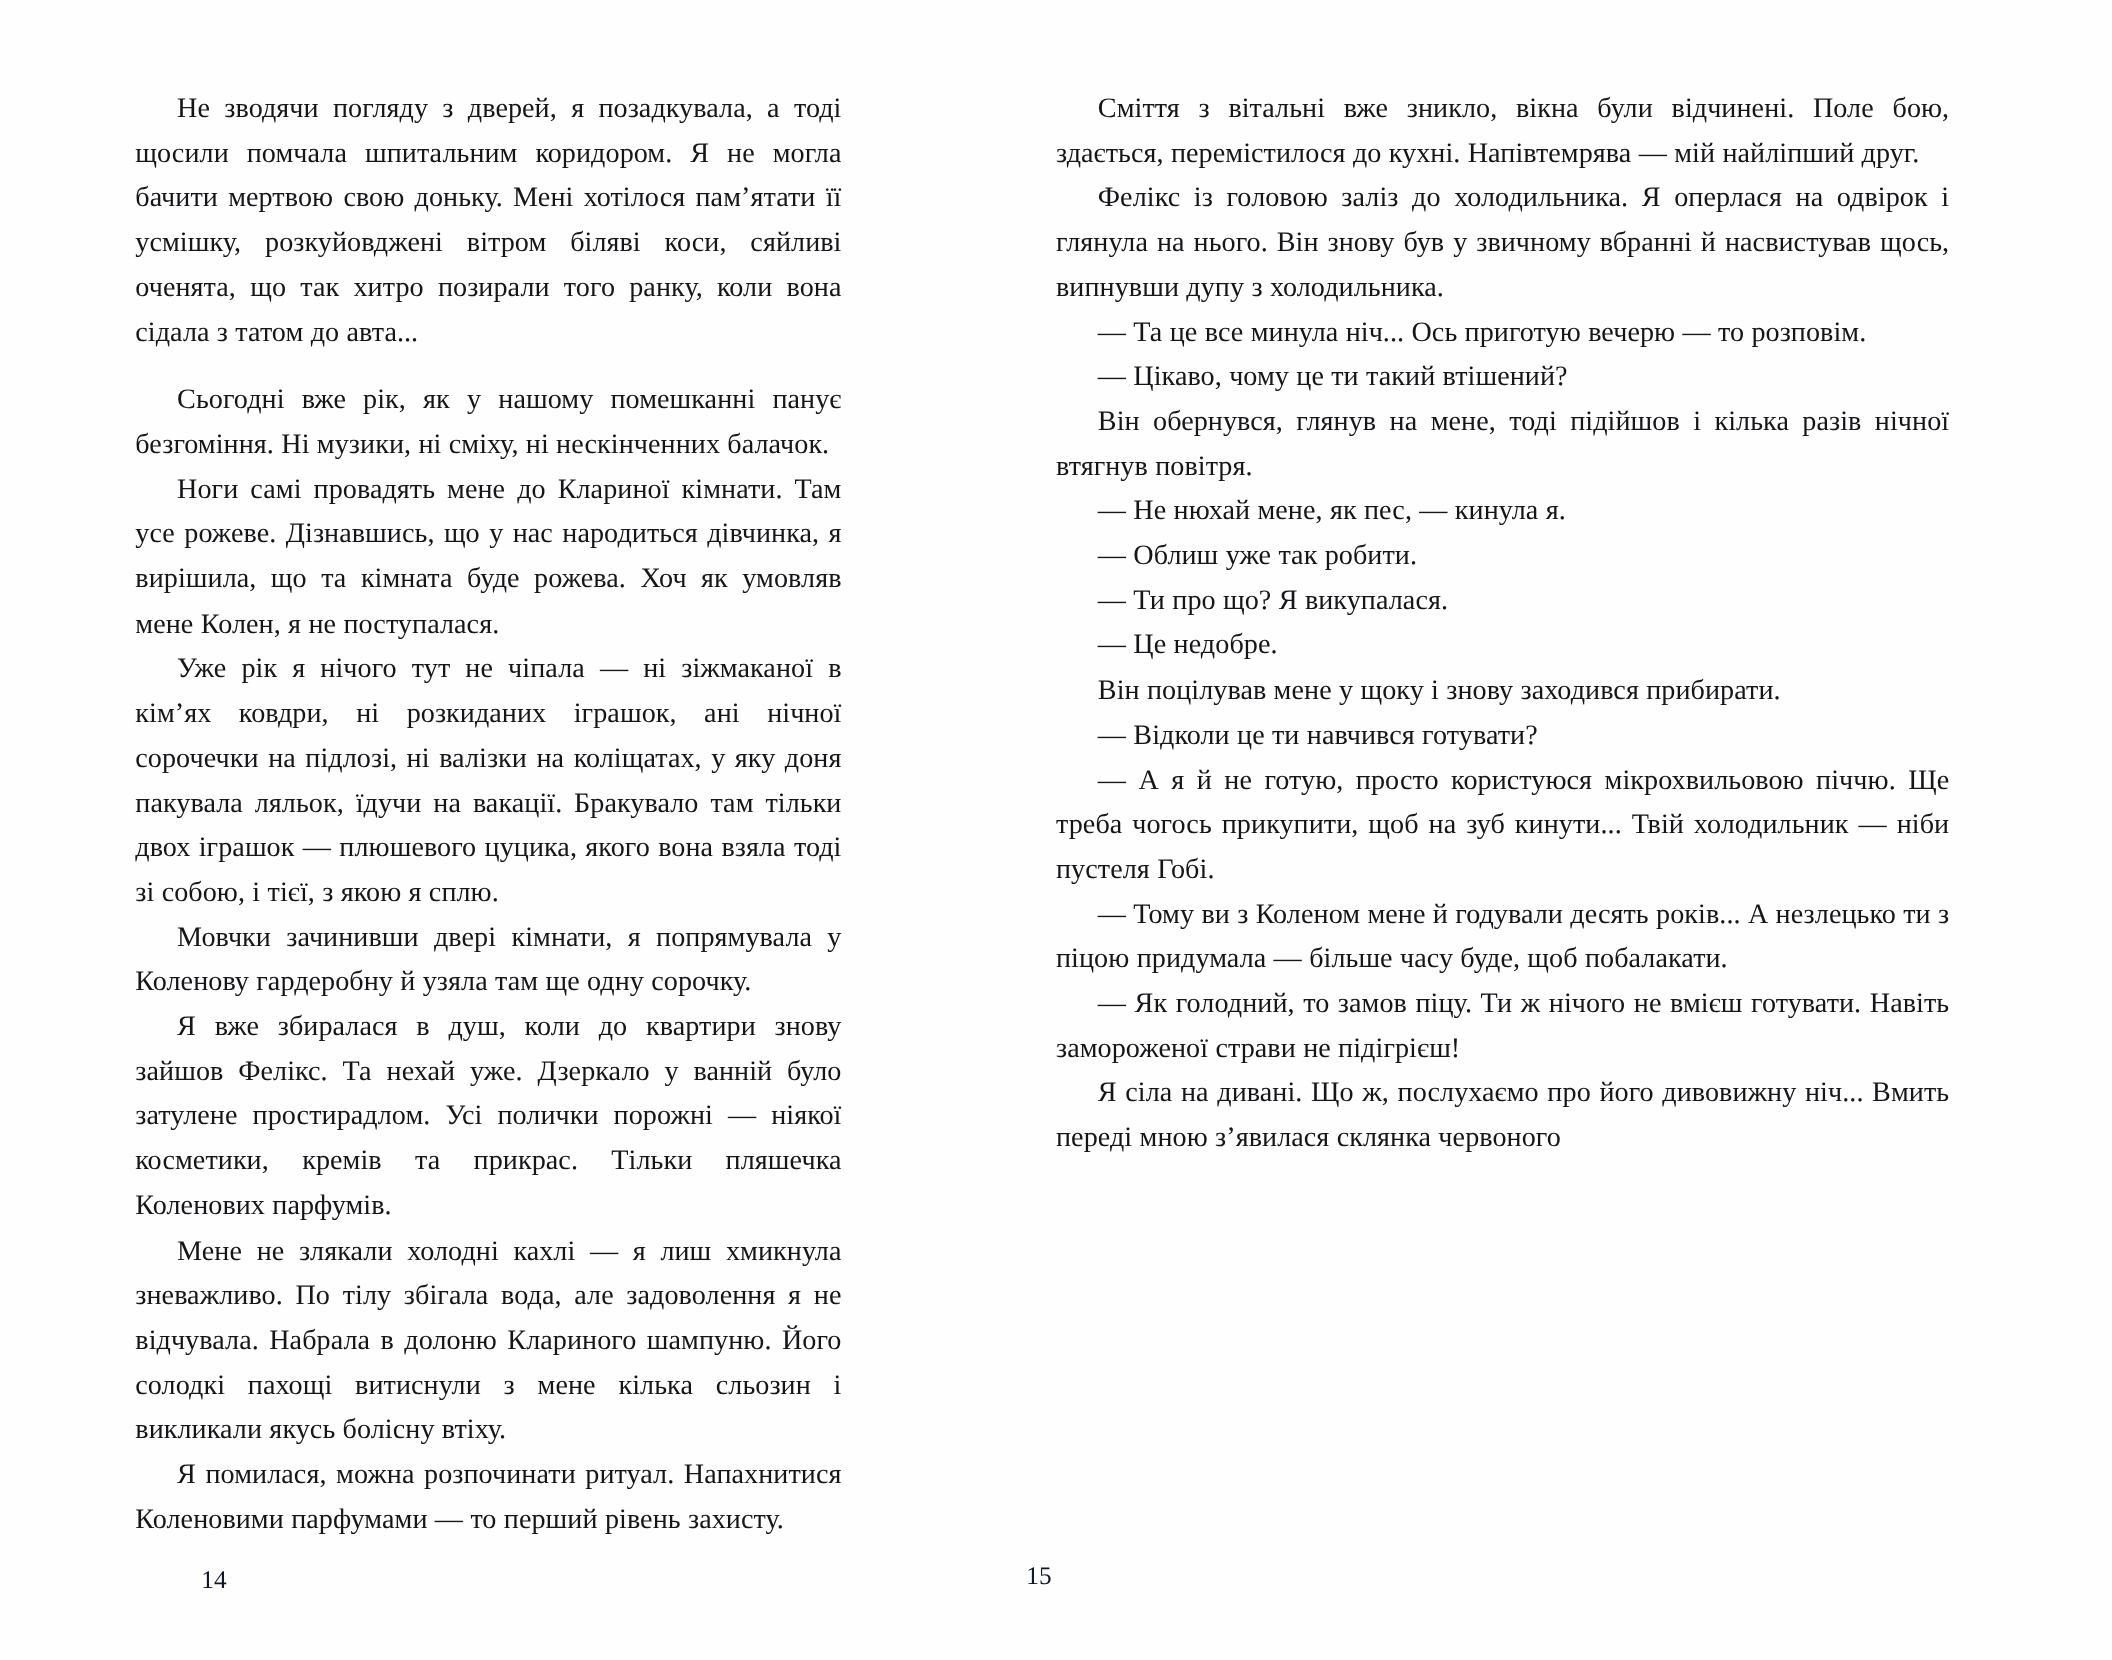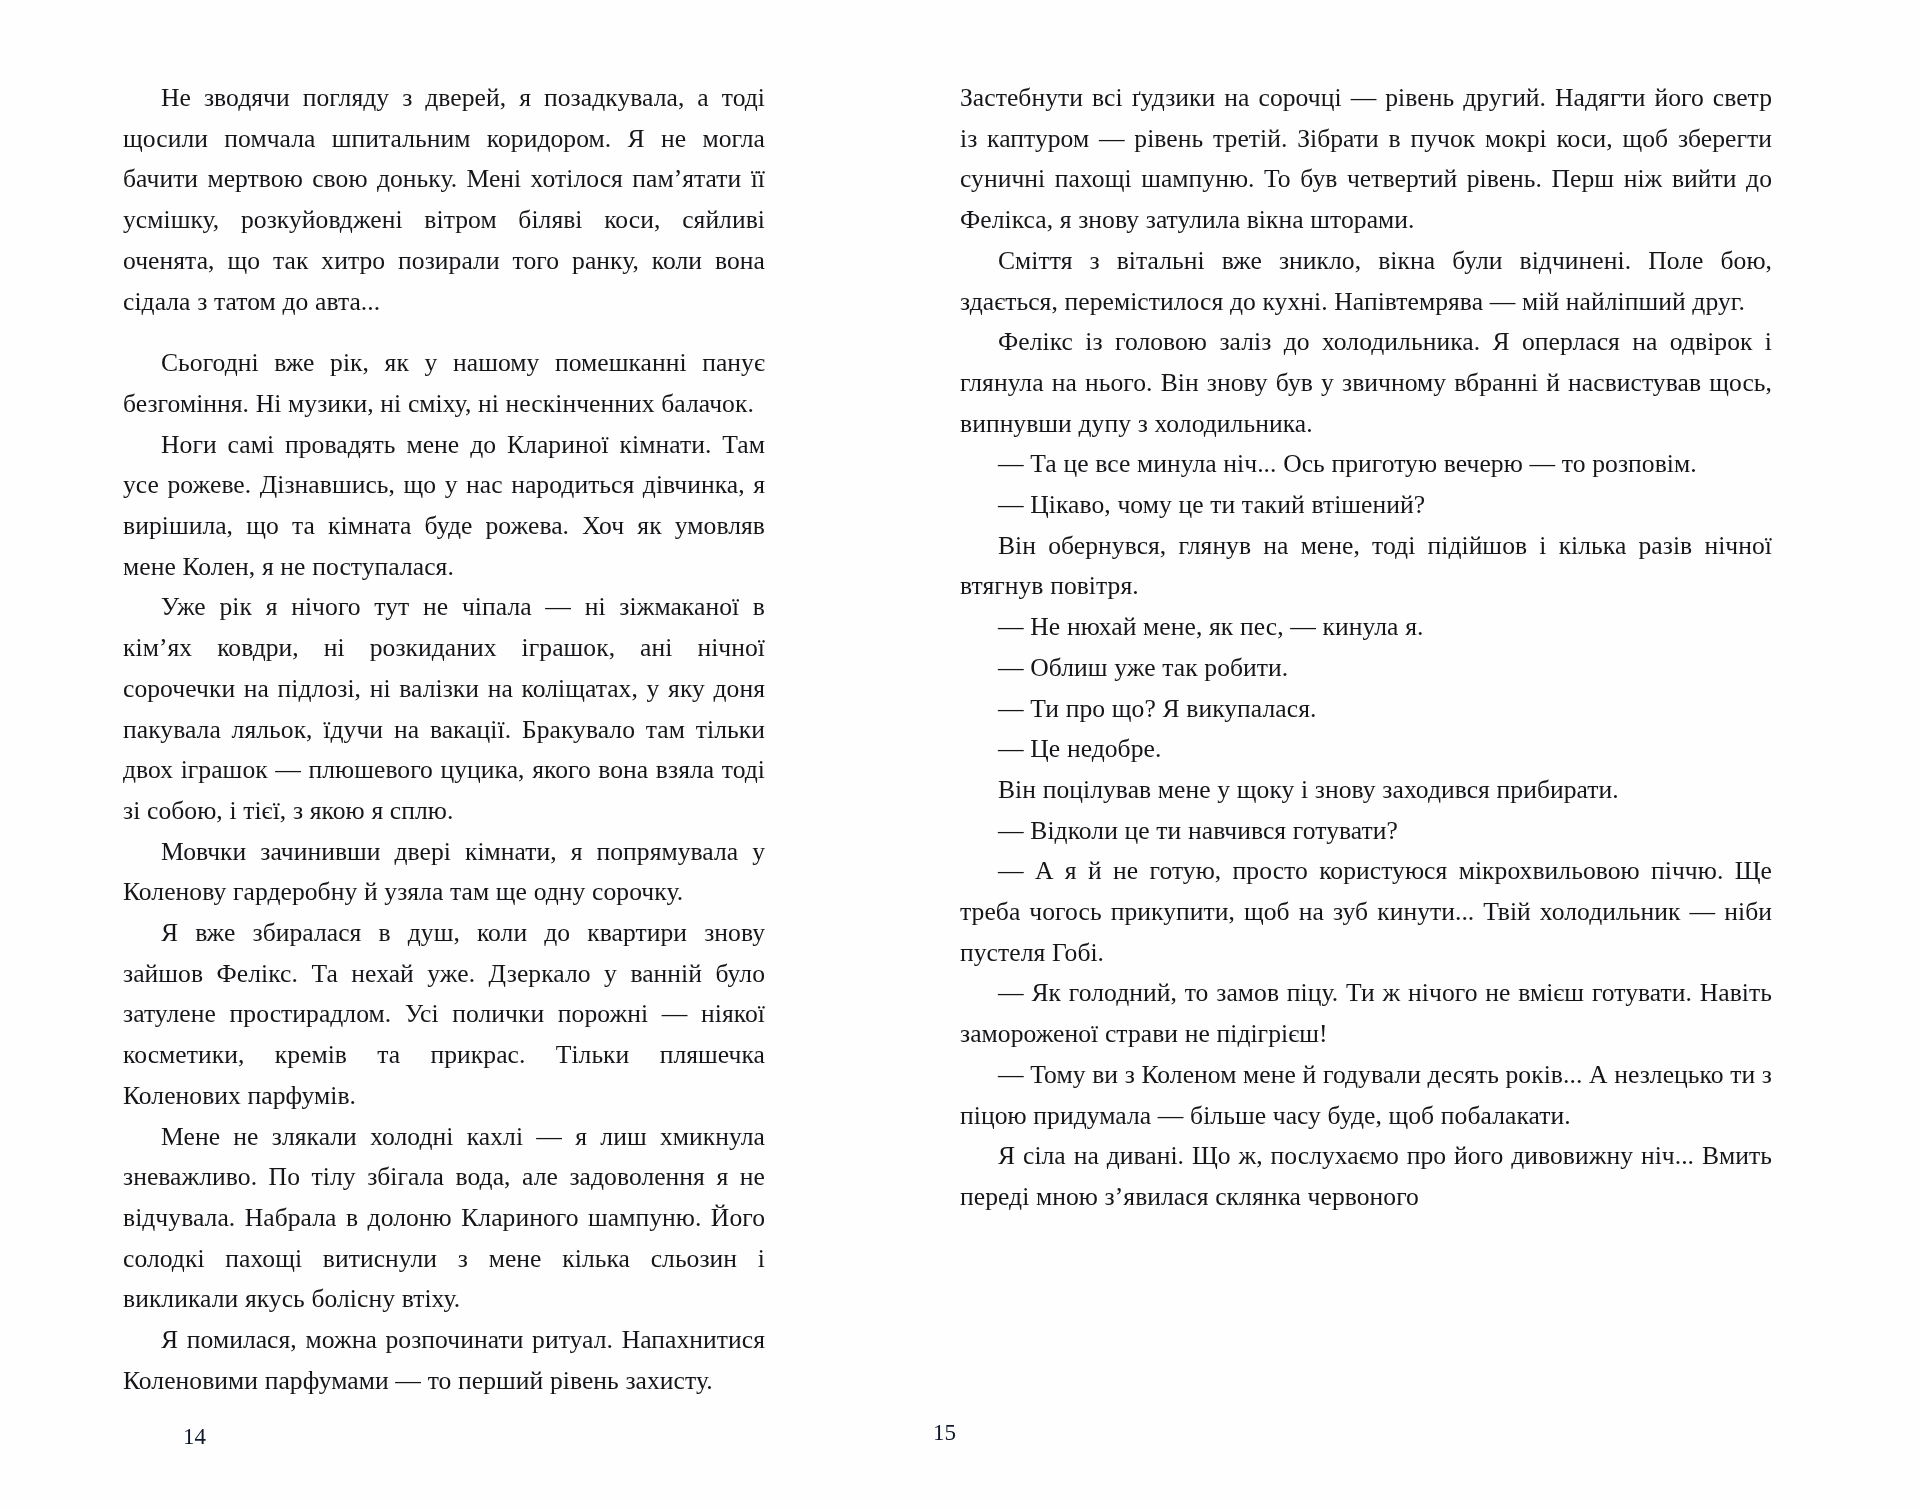--- a/index.html
+++ b/index.html
@@ -119,35 +119,34 @@
           <p>Уже рік я нічого тут не чіпала — ні зіжмаканої в кім’ях ковдри, ні розкиданих іграшок, ані нічної сорочечки на підлозі, ні валізки на коліщатах, у яку доня пакувала ляльок, їдучи на вакації. Бракувало там тільки двох іграшок — плюшевого цуцика, якого вона взяла тоді зі собою, і тієї, з якою я сплю.</p>
           <p>Мовчки зачинивши двері кімнати, я попрямувала у Коленову гардеробну й узяла там ще одну сорочку.</p>
           <p>Я вже збиралася в душ, коли до квартири знову зайшов Фелікс. Та нехай уже. Дзеркало у ванній було затулене простирадлом. Усі полички порожні — ніякої косметики, кремів та прикрас. Тільки пляшечка Коленових парфумів.</p>
           <p>Мене не злякали холодні кахлі — я лиш хмикнула зневажливо. По тілу збігала вода, але задоволення я не відчувала. Набрала в долоню Клариного шампуню. Його солодкі пахощі витиснули з мене кілька сльозин і викликали якусь болісну втіху.</p>
           <p>Я помилася, можна розпочинати ритуал. Напахнитися Коленовими парфумами — то перший рівень захисту.</p>
         </div>
     </div>
 
     <div class="page-col right">
       <div class="text-body" id="right-text">
-          <p class="noindent">Застебнути всі ґудзики на сорочці — рівень другий. Надягти його светр із каптуром — рівень третій. Зібрати в пучок мокрі коси, щоб зберегти суничні пахощі шампуню. То був четвертий рівень. Перш ніж вийти до Фелікса, я знову затулила вікна шторами.</p>
           <p>Сміття з вітальні вже зникло, вікна були відчинені. Поле бою, здається, перемістилося до кухні. Напівтемрява — мій найліпший друг.</p>
           <p>Фелікс із головою заліз до холодильника. Я оперлася на одвірок і глянула на нього. Він знову був у звичному вбранні й насвистував щось, випнувши дупу з холодильника.</p>
           <p class="dialogue">— Та це все минула ніч... Ось приготую вечерю — то розповім.</p>
           <p class="dialogue">— Цікаво, чому це ти такий втішений?</p>
           <p>Він обернувся, глянув на мене, тоді підійшов і кілька разів нічної втягнув повітря.</p>
           <p class="dialogue">— Не нюхай мене, як пес, — кинула я.</p>
           <p class="dialogue">— Облиш уже так робити.</p>
           <p class="dialogue">— Ти про що? Я викупалася.</p>
           <p class="dialogue">— Це недобре.</p>
           <p>Він поцілував мене у щоку і знову заходився прибирати.</p>
           <p class="dialogue">— Відколи це ти навчився готувати?</p>
           <p class="dialogue">— А я й не готую, просто користуюся мікрохвильовою піччю. Ще треба чогось прикупити, щоб на зуб кинути... Твій холодильник — ніби пустеля Гобі.</p>
+          <p class="dialogue">— Тому ви з Коленом мене й годували десять років... А незлецько ти з піцою придумала — більше часу буде, щоб побалакати.</p>
           <p class="dialogue">— Як голодний, то замов піцу. Ти ж нічого не вмієш готувати. Навіть замороженої страви не підігрієш!</p>
-          <p class="dialogue">— Тому ви з Коленом мене й годували десять років... А незлецько ти з піцою придумала — більше часу буде, щоб побалакати.</p>
           <p>Я сіла на дивані. Що ж, послухаємо про його дивовижну ніч... Вмить переді мною з’явилася склянка червоного</p>
         </div>
     </div>
 
   </div>
 
   <div class="page-number" id="page-number-left">14</div>
 
   <div class="page-number" id="page-number-right">15</div>
 

